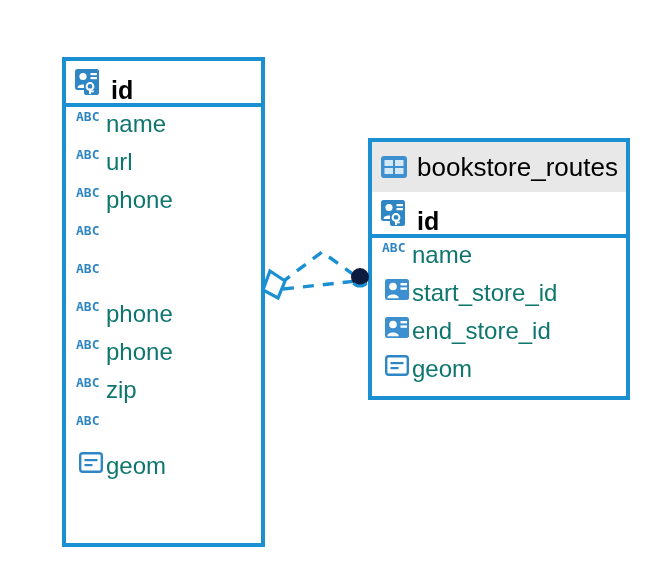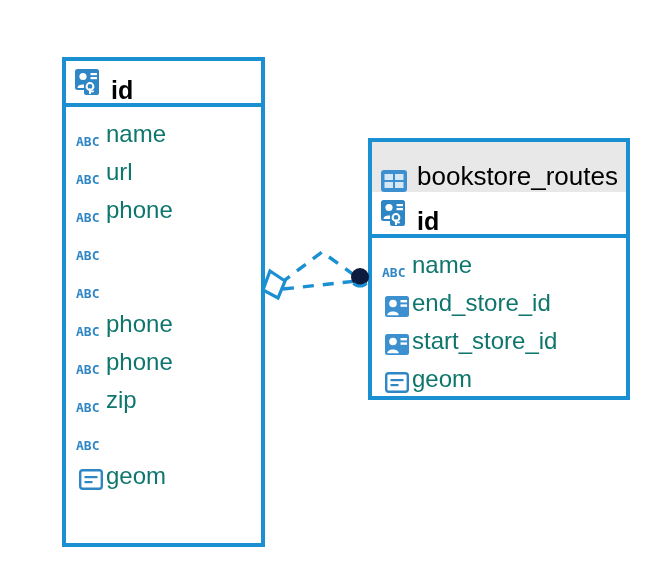--- a/index.html
+++ b/index.html
@@ -28,21 +28,21 @@
   .pk-row{
     display:flex;align-items:center;
     height:46px;padding-left:9px;
     border-bottom:4px solid #1a8fd1;
     box-sizing:border-box;
   }
   .pk-row .row-label{
     font-size:25px;font-weight:bold;color:#000;margin-left:8px;white-space:nowrap;margin-top:16px;
   }
   .field-row{
-    display:flex;align-items:flex-end;
+    display:flex;align-items:flex-start;
     height:38px;padding-left:10px;
     box-sizing:border-box;
   }
   .field-row .row-label{
     font-size:24px;color:#0f766e;margin-left:0;white-space:nowrap;
   }
   .fields-wrap{padding-top:3px;padding-bottom:4px;}
 
   
   .ico{flex:0 0 auto;display:inline-flex;align-items:center;justify-content:center;}
@@ -136,21 +136,21 @@
           </svg>
         </span>
         <span class="row-label">geom</span>
       </div>
 
     </div>
   </div>
 
   <div class="entity" style="left:368px;top:138px;width:262px;height:262px;">
 
-    <div class="ent-header" style="background:#e8e8e8;align-items:flex-end;">
+    <div class="ent-header" style="background:#e8e8e8;">
       <span class="ico">
         <svg width="26" height="22" viewBox="0 0 26 22">
           <rect x="0" y="0" width="26" height="22" rx="3" fill="#3d90cf"></rect>
           <rect x="3.5" y="4" width="8.5" height="6" fill="#d6e8f6"></rect>
           <rect x="14" y="4" width="8.5" height="6" fill="#d6e8f6"></rect>
           <rect x="3.5" y="12" width="8.5" height="6" fill="#d6e8f6"></rect>
           <rect x="14" y="12" width="8.5" height="6" fill="#d6e8f6"></rect>
         </svg>
       </span>
       <span class="ent-title">bookstore_routes</span>
@@ -183,34 +183,34 @@
       <div class="field-row">
         <span class="ico" style="width:30px;">
           <svg width="24" height="21" viewBox="0 0 24 21">
             <rect x="0" y="0" width="24" height="21" rx="2.5" fill="#3d90cf"></rect>
             <circle cx="8" cy="7.5" r="3.8" fill="#ffffff"></circle>
             <path d="M2.3 19.2 C2.3 14.2 13.7 14.2 13.7 19.2 Z" fill="#ffffff"></path>
             <rect x="15.5" y="4" width="6.5" height="2.4" fill="#ffffff"></rect>
             <rect x="15.5" y="8.4" width="6.5" height="2.4" fill="#ffffff"></rect>
           </svg>
         </span>
-        <span class="row-label">end_store_id</span>
+        <span class="row-label">start_store_id</span>
       </div>
 
       <div class="field-row">
         <span class="ico" style="width:30px;">
           <svg width="24" height="21" viewBox="0 0 24 21">
             <rect x="0" y="0" width="24" height="21" rx="2.5" fill="#3d90cf"></rect>
             <circle cx="8" cy="7.5" r="3.8" fill="#ffffff"></circle>
             <path d="M2.3 19.2 C2.3 14.2 13.7 14.2 13.7 19.2 Z" fill="#ffffff"></path>
             <rect x="15.5" y="4" width="6.5" height="2.4" fill="#ffffff"></rect>
             <rect x="15.5" y="8.4" width="6.5" height="2.4" fill="#ffffff"></rect>
           </svg>
         </span>
-        <span class="row-label">start_store_id</span>
+        <span class="row-label">end_store_id</span>
       </div>
 
       <div class="field-row">
         <span class="ico" style="width:30px;">
           <svg width="24" height="21" viewBox="0 0 24 21">
             <rect x="1.2" y="1.2" width="21.6" height="18.6" rx="2.5" fill="#ffffff" stroke="#2f86c5" stroke-width="2.4"></rect>
             <rect x="5.5" y="7" width="13" height="2.2" fill="#2f86c5"></rect>
             <rect x="5.5" y="12" width="8" height="2.2" fill="#2f86c5"></rect>
           </svg>
         </span>

